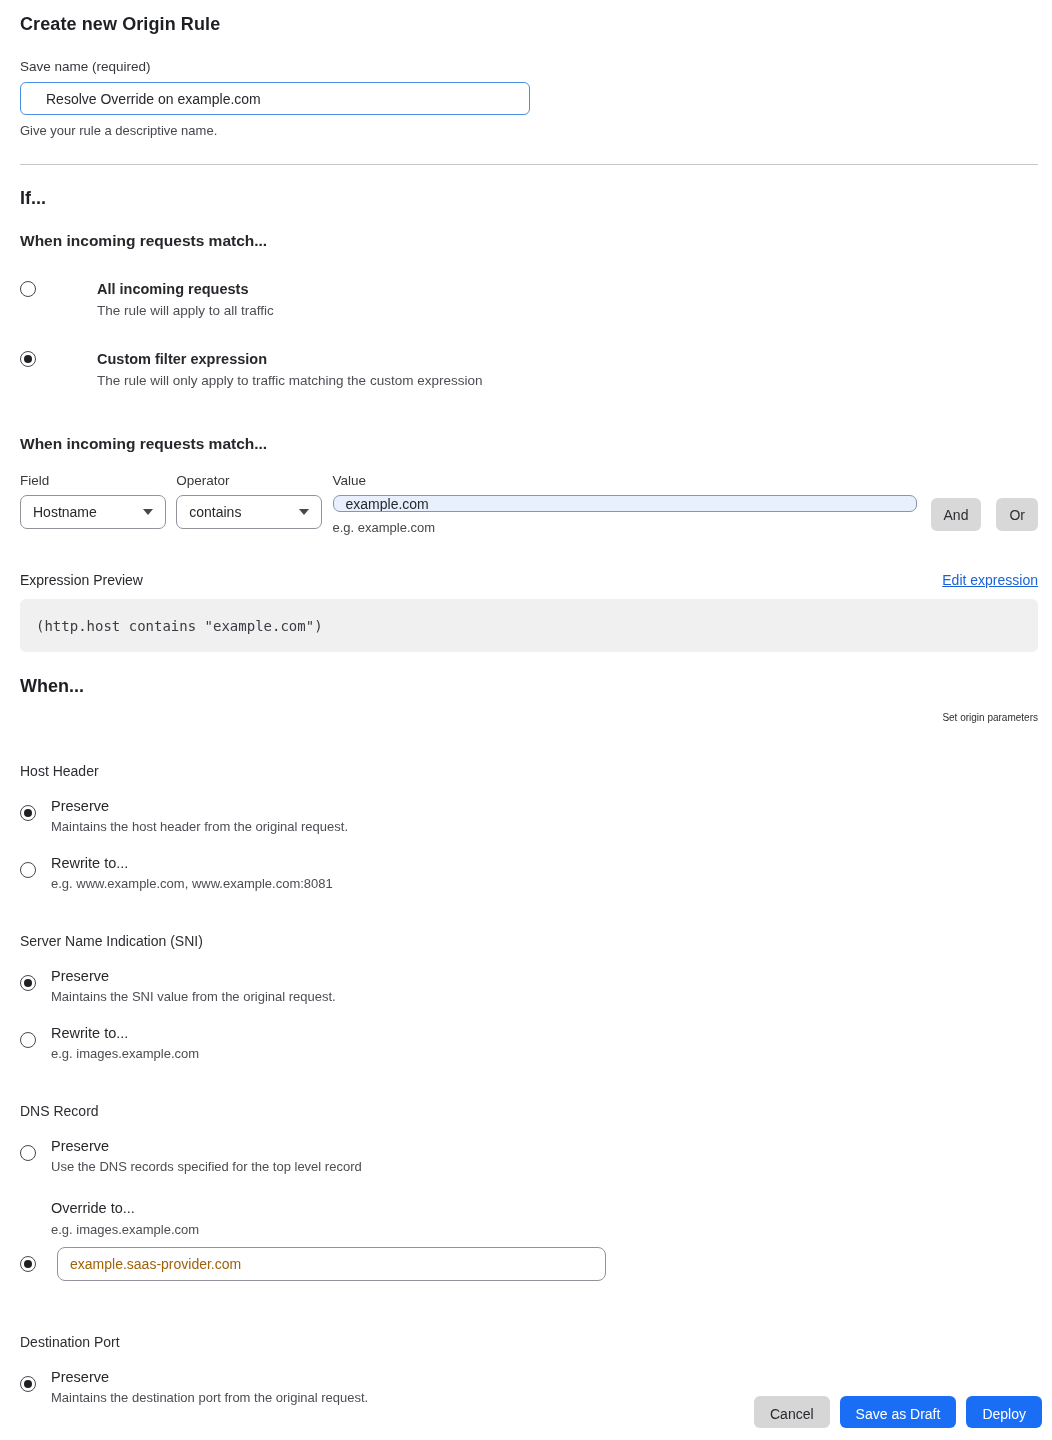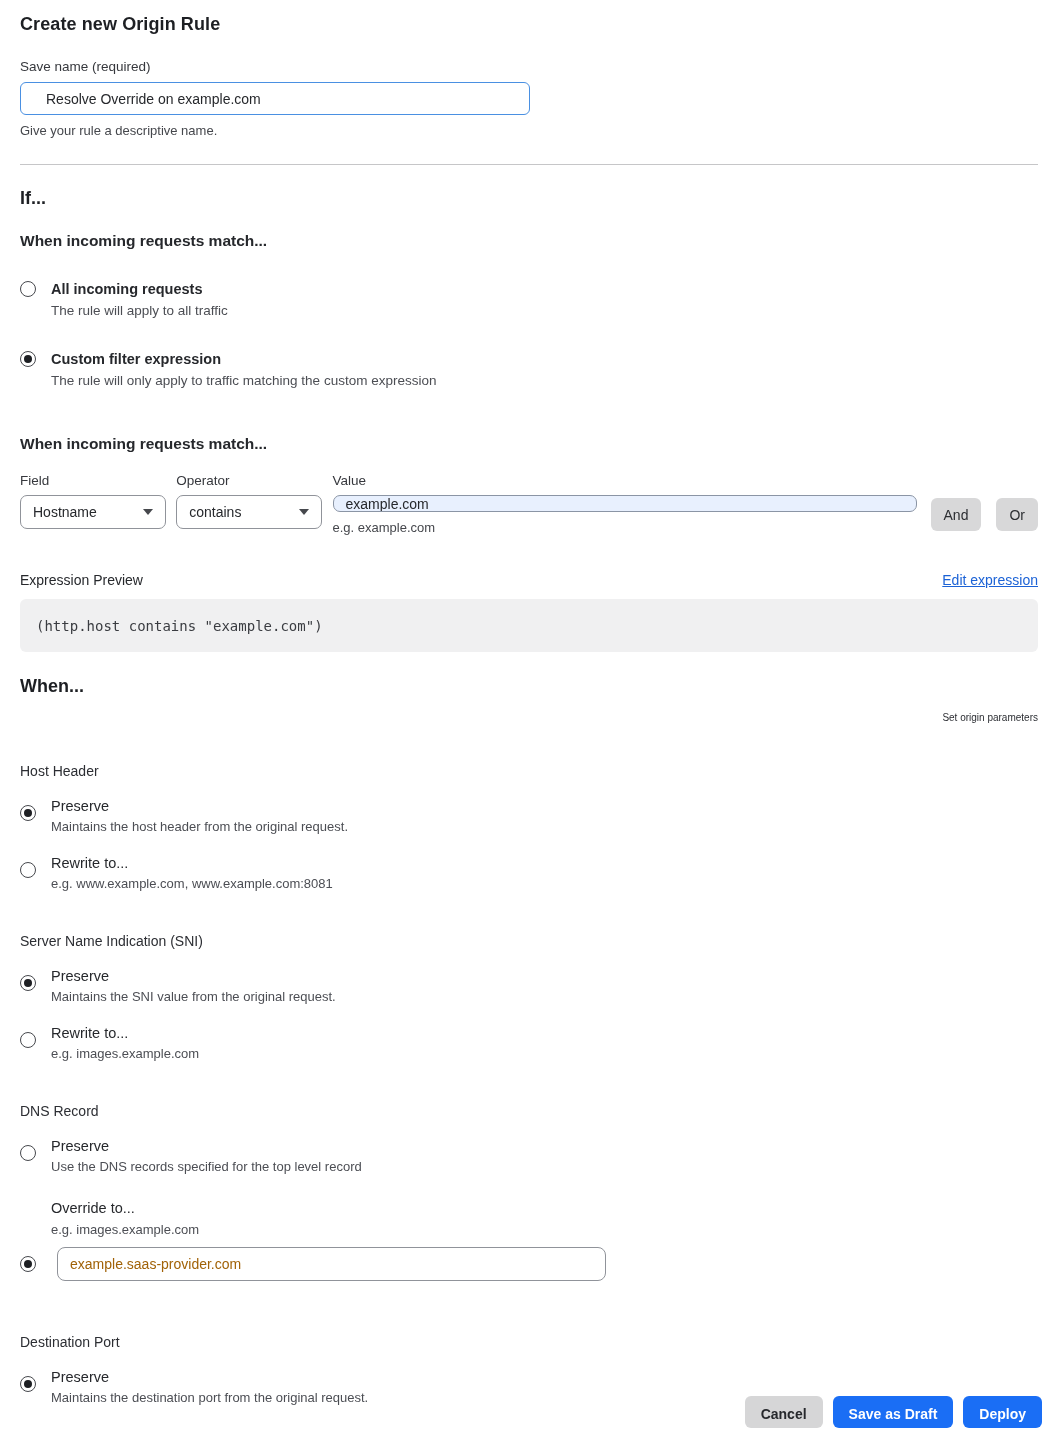--- a/index.html
+++ b/index.html
@@ -39,21 +39,21 @@
     background: #fff;
   }
   .help-text { margin-top: 8px; font-size: 13px; color: #45474c; }
 
   .divider { border: none; border-top: 1px solid #c6c6c8; margin-top: 26px; }
 
   .if-heading { margin-top: 23px; }
   .match-heading { margin-top: 23px; }
 
   
-  .radio-option { display: flex; margin-top: 29px; }
+  .radio-option { display: flex; margin-top: 29px; gap: 46px; }
   .radio {
     flex: 0 0 auto;
     width: 16px; height: 16px;
     border: 1.5px solid #46484d;
     border-radius: 50%;
     position: relative;
     margin-top: 2px;
     cursor: pointer;
   }
   .radio.selected::after {
@@ -172,21 +172,21 @@
   }
   .override-row .radio { margin-top: 0; }
 
   
   .footer {
     position: absolute;
     right: 10px;
     top: 1396px;
     display: flex;
   }
-  .footer .btn { height: 32px; padding: 10px 16px; font-size: 14px; font-weight: bold; }
+  .footer .btn { height: 32px; padding: 10px 16px; font-size: 14px; }
   .footer .btn + .btn { margin-left: 10px; }
   .btn-cancel { background: #d6d6d7; color: #26282c; }
   .btn-primary { background: #1a6ef5; color: #ffffff; }
 </style>
 </head>
 <body>
 
 <div class="page">
 
   <h1 class="page-title">Create new Origin Rule</h1>

